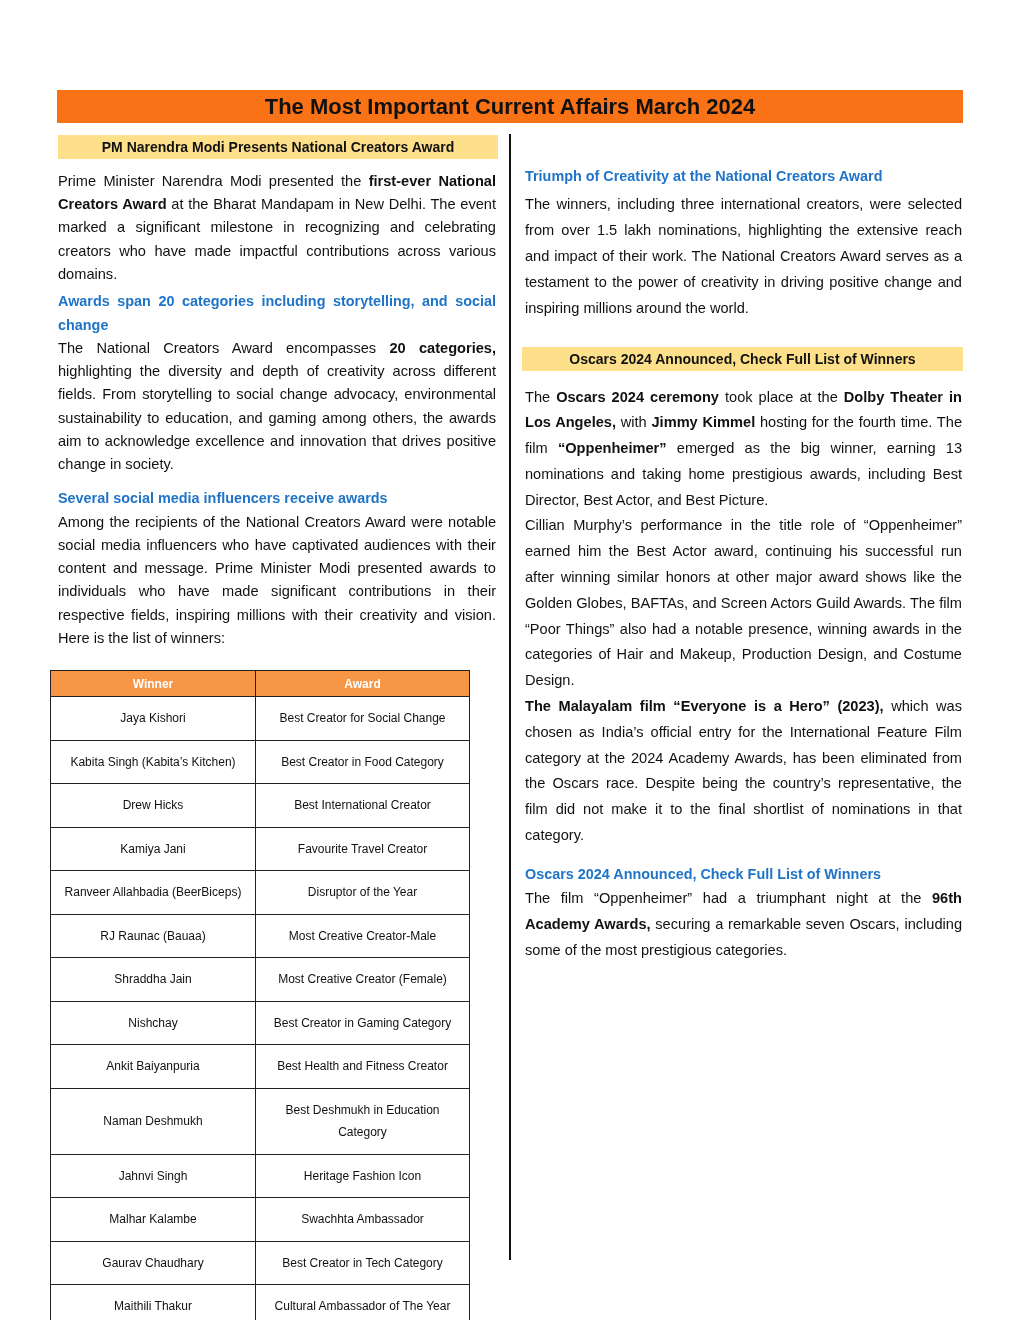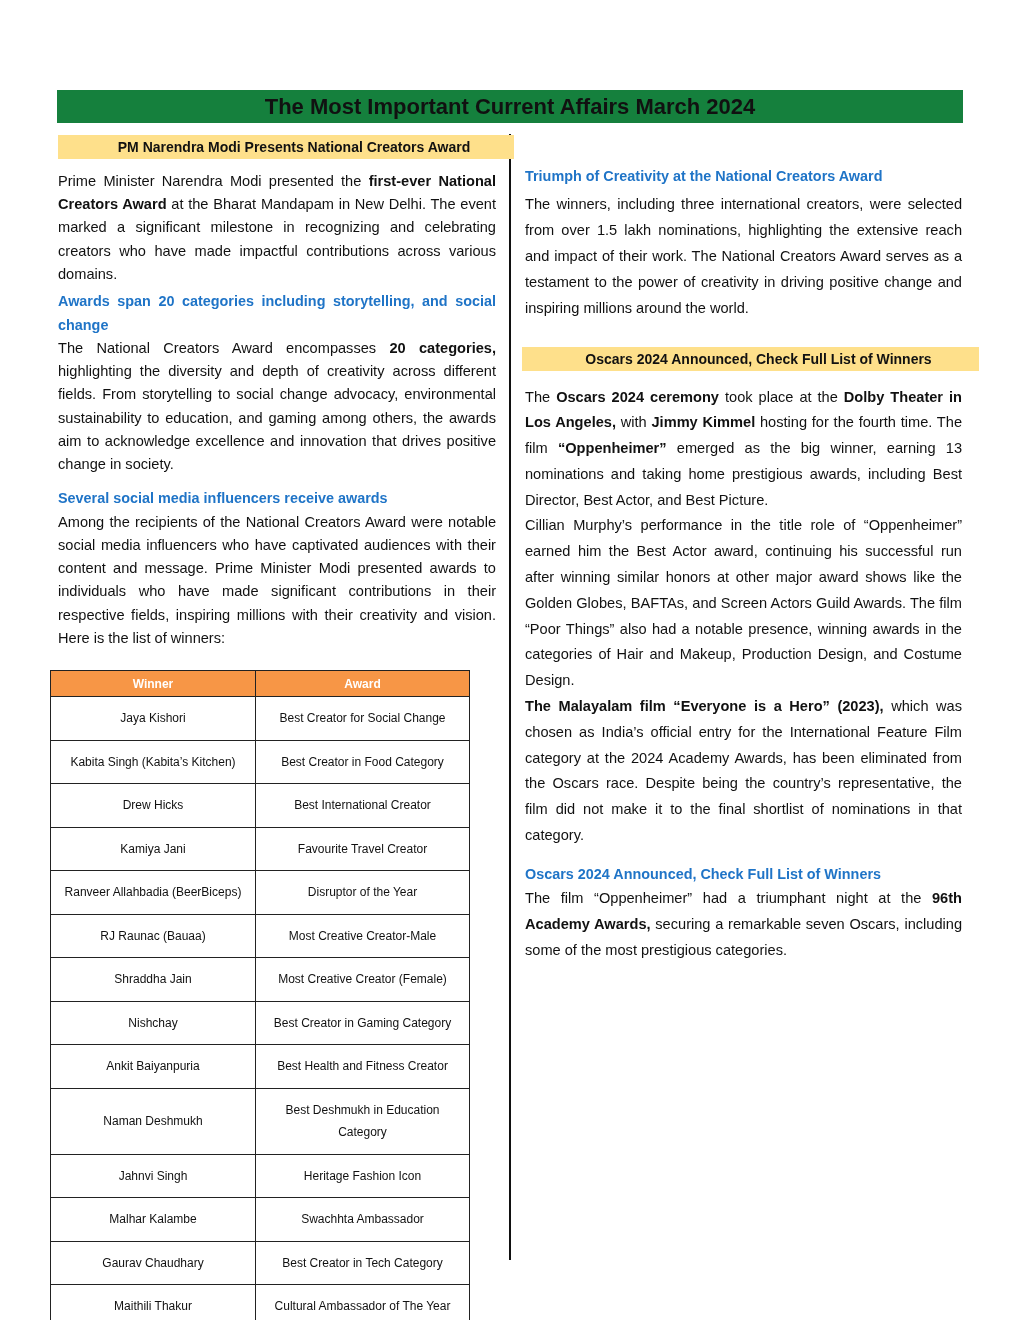--- a/index.html
+++ b/index.html
@@ -1,28 +1,28 @@
 <!DOCTYPE html>
 <html><head>
 <meta charset="utf-8">
 <style>
   html, body { margin: 0; padding: 0; background: #ffffff; }
   body { width: 1020px; height: 1320px; position: relative; overflow: hidden;
          font-family: "Liberation Sans", sans-serif; color: #111; }
   .page-title {
     position: absolute; left: 57px; top: 90px; width: 906px; height: 33px;
-    background: #15803d; text-align: center;
+    background: #f97316; text-align: center;
     font-size: 22px; font-weight: bold; line-height: 33px; color: #111;
   }
   .col-left { position: absolute; left: 58px; top: 135px; width: 438px; }
   .col-right { position: absolute; left: 525px; top: 135px; width: 437px; margin-top: 31px; }
   .divider { position: absolute; left: 509px; top: 134px; width: 2px; height: 1126px; background: #111; }
   .banner {
     background: #fee08b; font-weight: bold; font-size: 14px; text-align: center;
-    height: 24px; line-height: 24px; color: #111; padding-left: 16px;
+    height: 24px; line-height: 24px; color: #111;
   }
   .col-left .banner { margin-left: 0; width: 440px; }
   .p {
     font-size: 14.6px; line-height: 23.2px; text-align: justify; margin: 0;
   }
   .p b { font-weight: bold; }
   .subhead { color: #1f74c7; font-weight: bold; font-size: 14.4px; line-height: 23.5px; text-align: justify; margin: 0; }
   table.winners {
     position: absolute; left: 50px; top: 670px; width: 420px;
     border-collapse: collapse; font-size: 12px;

